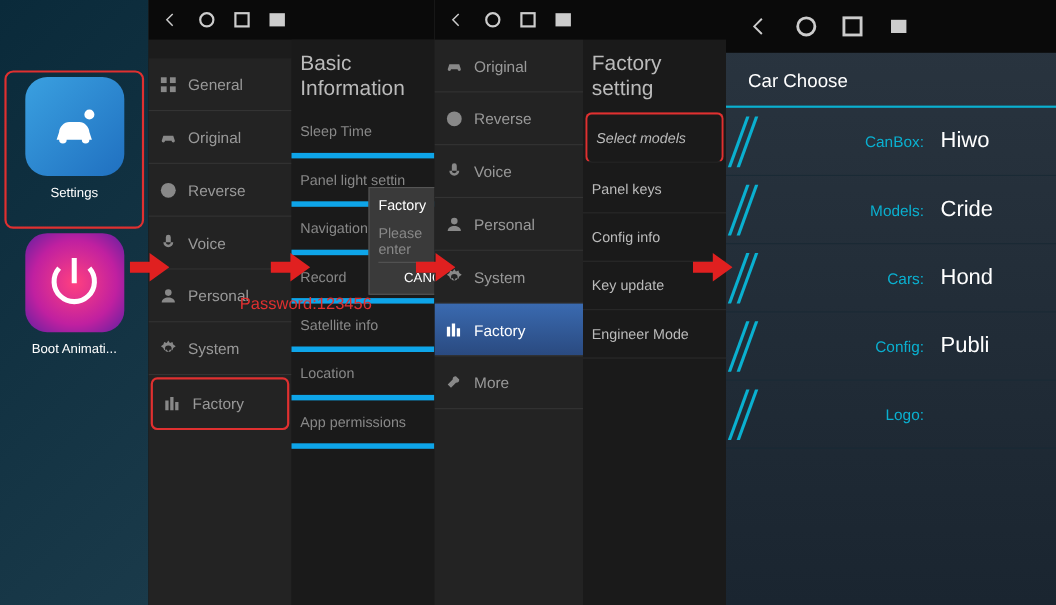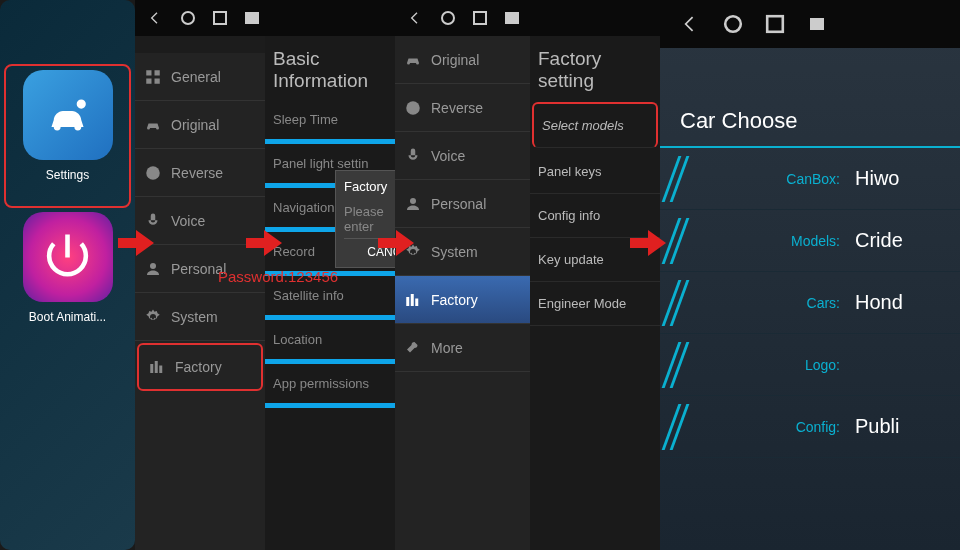--- a/index.html
+++ b/index.html
@@ -1,21 +1,21 @@
 <!DOCTYPE html>
 <html><head>
 <meta charset="utf-8">
 <style>
   * { margin: 0; padding: 0; box-sizing: border-box; font-family: sans-serif; }
   body { width: 960px; height: 550px; background: #1a1a1a; overflow: hidden; position: relative; }
   
   .panel { position: absolute; top: 0; background: #2a2a2a; overflow: hidden; }
   
   
-  .p1 { left: 0; width: 135px; height: 550px; background: linear-gradient(135deg, #0a2a3a, #1a3a4a); padding-top: 60px; border-radius: 10px; }
+  .p1 { left: 0; width: 135px; height: 550px; background: linear-gradient(135deg, #0a2a3a, #1a3a4a); padding-top: 60px; }
   .app-icon-wrap { display: flex; flex-direction: column; align-items: center; margin-bottom: 20px; }
   .app-icon { width: 90px; height: 90px; border-radius: 20px; display: flex; align-items: center; justify-content: center; margin-bottom: 8px; }
   .app-icon.settings { background: linear-gradient(135deg, #3aa0e0, #2070c0); }
   .app-icon.boot { background: radial-gradient(circle at 50% 50%, #ff4080, #c020a0 60%, #6020a0); }
   .app-icon svg { width: 55px; height: 55px; fill: #fff; }
   .app-label { color: #fff; font-size: 12px; }
   .red-box-app { border: 2px solid #e03030; padding: 4px; border-radius: 8px; margin: 4px; }
   
   
   .p2 { left: 135px; width: 260px; height: 550px; background: #1c1c1c; }
@@ -50,21 +50,21 @@
   .p3 { left: 395px; width: 135px; height: 550px; background: #232323; }
   
   
   .p4 { left: 530px; width: 130px; height: 430px; background: #1a1a1a; }
   .p4-item { color: #bbb; font-size: 13px; padding: 14px 8px; border-bottom: 1px solid #2a2a2a; }
   
   
   .p5 { left: 660px; width: 300px; height: 550px; background: linear-gradient(180deg, #2a3540, #1a2530); }
   .p5 .navbar { height: 48px; gap: 28px; padding-left: 22px; }
   .p5 .navbar svg, .p5 .navbar .sq, .p5 .navbar .circ { transform: scale(1.3); }
-  .p5-title { color: #fff; font-size: 22px; padding: 16px 20px 12px; border-bottom: 2px solid #0ab0d0; margin-top: 44px; }
+  .p5-title { color: #fff; font-size: 17px; padding: 16px 20px 12px; border-bottom: 2px solid #0ab0d0; }
   .p5-row { height: 62px; display: flex; align-items: center; position: relative; border-bottom: 1px solid #1a2a35; }
   .p5-row .slash { position: absolute; left: 10px; top: 8px; width: 20px; height: 46px; }
   .p5-row .slash::before, .p5-row .slash::after { content: ''; position: absolute; width: 3px; height: 46px; background: #0ab0d0; transform: skewX(-20deg); }
   .p5-row .slash::after { left: 8px; }
   .p5-label { color: #0ab0d0; font-size: 14px; position: absolute; right: 120px; text-align: right; width: 100px; }
   .p5-value { color: #fff; font-size: 20px; position: absolute; left: 195px; }
   
   
   .arrow { position: absolute; width: 36px; height: 30px; }
   .arrow svg { width: 100%; height: 100%; fill: #e02020; }
@@ -282,27 +282,27 @@
       <span class="p5-label">Models:</span>
       <span class="p5-value">Cride</span>
     </div>
   <div class="p5-row">
       <span class="slash"></span>
       <span class="p5-label">Cars:</span>
       <span class="p5-value">Hond</span>
     </div>
   <div class="p5-row">
       <span class="slash"></span>
+      <span class="p5-label">Config:</span>
+      <span class="p5-value">Publi</span>
+    </div>
+  <div class="p5-row">
+      <span class="slash"></span>
       <span class="p5-label">Logo:</span>
       <span class="p5-value"></span>
-    </div>
-  <div class="p5-row">
-      <span class="slash"></span>
-      <span class="p5-label">Config:</span>
-      <span class="p5-value">Publi</span>
     </div>
 </div>
 
 <div class="arrow" style="left:118px; top:228px;"><svg viewBox="0 0 36 30">
       <path d="M0 10h18V2l18 13-18 13v-8H0z"></path>
     </svg></div>
 <div class="arrow" style="left:246px; top:228px;"><svg viewBox="0 0 36 30">
       <path d="M0 10h18V2l18 13-18 13v-8H0z"></path>
     </svg></div>
 <div class="arrow" style="left:378px; top:228px;"><svg viewBox="0 0 36 30">

